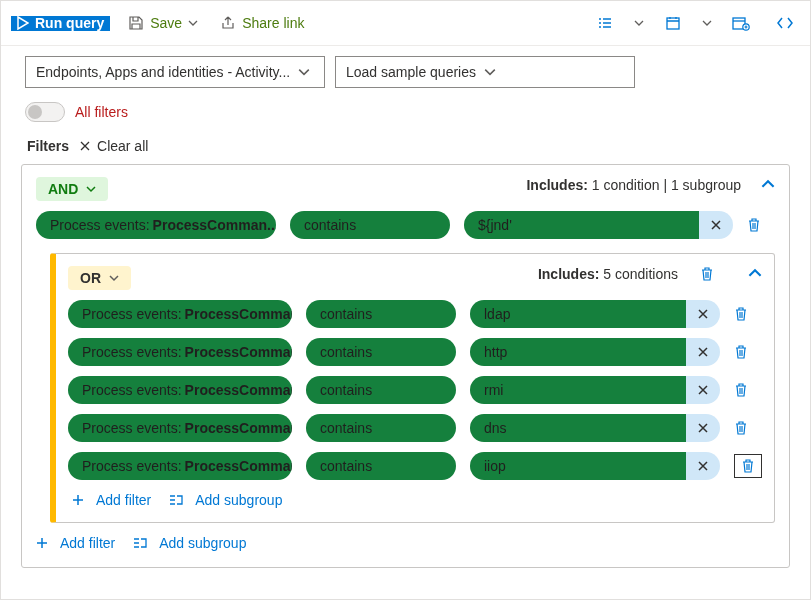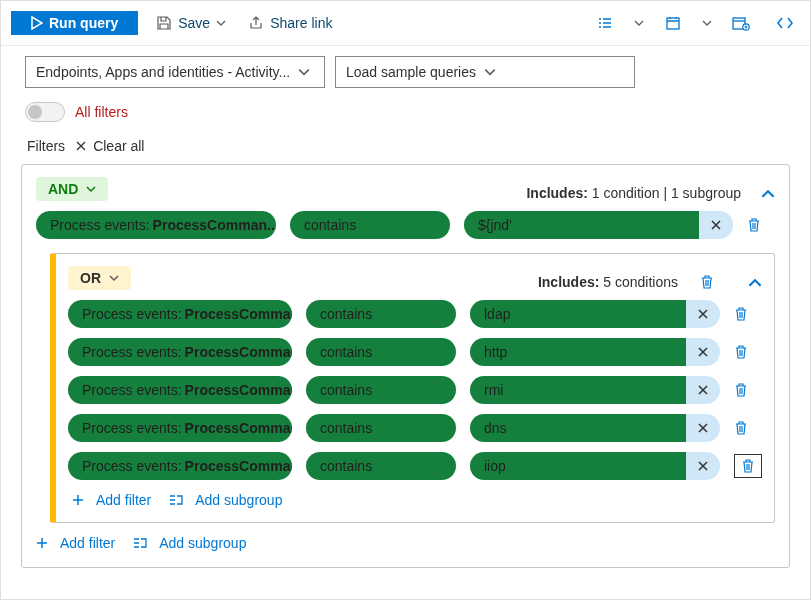--- a/index.html
+++ b/index.html
@@ -18,33 +18,33 @@
     display: flex;
     align-items: center;
     padding: 6px 10px;
     gap: 14px;
     border-bottom: 1px solid #edebe9;
   }
   .btn-primary {
     background: #0078d4;
     color: #fff;
     border: none;
-    height: 24px;
-    padding: 0 20px;
+    height: 15px;
+    padding: 0 6px;
     display: inline-flex;
     align-items: center;
     gap: 6px;
     font-weight: 600;
     font-size: 14px;
     cursor: pointer;
   }
   .tbtn {
     background: none;
     border: none;
-    color: #0c4a6e;
+    color: #4d7c0f;
     height: 32px;
     display: inline-flex;
     align-items: center;
     gap: 6px;
     cursor: pointer;
     font-size: 14px;
     padding: 0 4px;
   }
   .spacer { flex: 1; }
   .iconbtn {
@@ -88,30 +88,30 @@
   }
   .toggle::after {
     content: ""; position: absolute; left: 2px; top: 2px;
     width: 14px; height: 14px; border-radius: 50%;
     background: #c8c6c4;
   }
   .filters-head {
     display: flex; align-items: center; gap: 10px;
     padding: 6px 26px 10px;
   }
-  .filters-head .lbl { font-weight: 400; }
+  .filters-head .lbl { font-weight: 700; }
   .linkish { color: #323130; cursor: pointer; display: inline-flex; align-items: center; gap: 6px; }
   .outer-panel {
     margin: 0 20px 16px;
     border: 1px solid #c8c6c4;
     border-radius: 3px;
     padding: 12px 14px 16px;
   }
   .group-head {
-    display: flex; align-items: flex-end; gap: 10px;
+    display: flex; align-items: flex-start; gap: 10px;
   }
   .chip {
     display: inline-flex; align-items: center; gap: 8px;
     padding: 4px 12px; border-radius: 4px; font-weight: 600;
   }
   .chip-and { background: #dff6dd; color: #107c10; }
   .chip-or  { background: #fff4ce; color: #323130; }
   .includes { margin-left: auto; color: #323130; }
   .includes b { font-weight: 600; }
   .cond-row {

